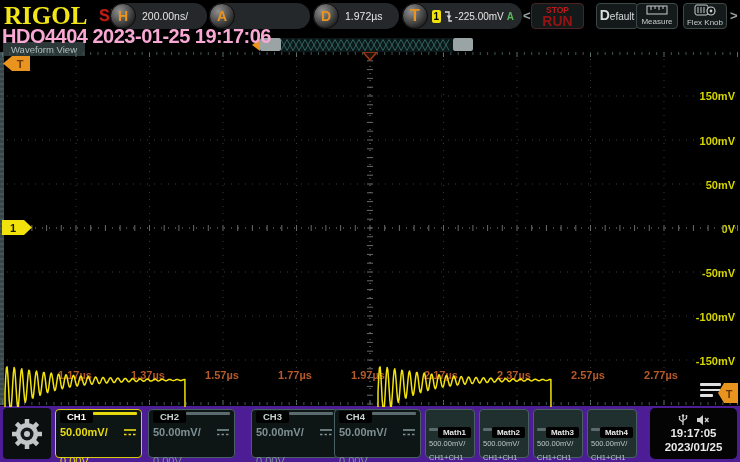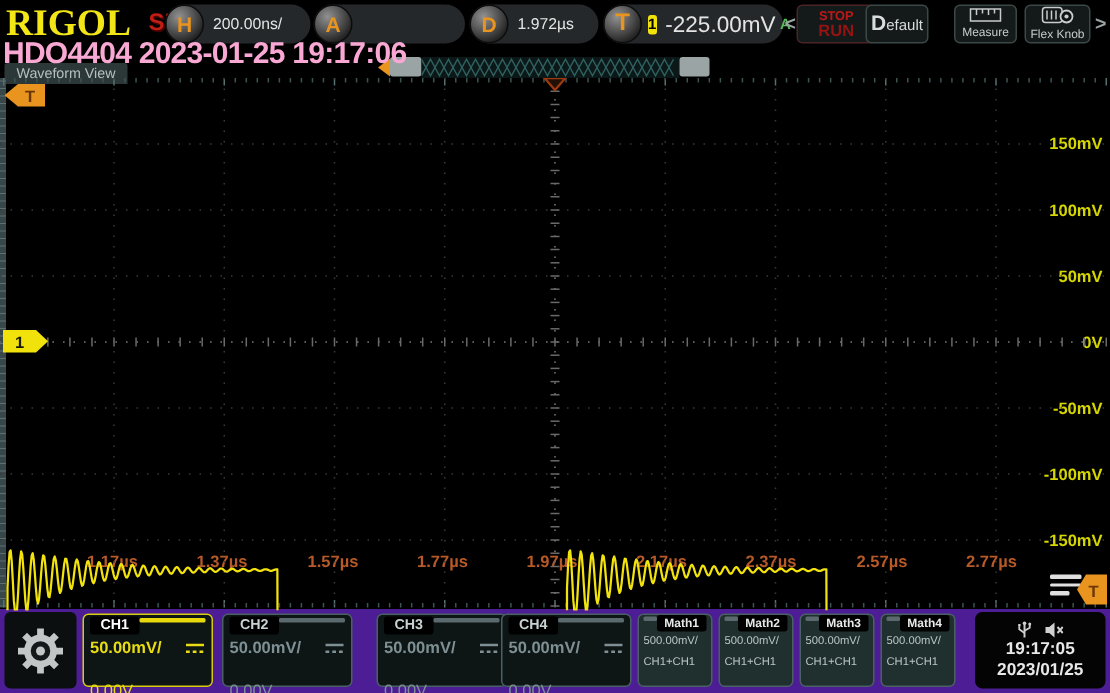--- a/index.html
+++ b/index.html
@@ -25,30 +25,30 @@
   .arow{display:flex;align-items:center;gap:6px;white-space:nowrap;}
   .a-rate{font-size:9px;color:#e4e4e4;}
   .a-depth{font-size:9px;color:#e4e4e4;}
   .a-mode{font-size:8.5px;color:#d0d0d0;}
   .a-res{font-size:8px;color:#7f8a8a;}
   #pill-d{left:313px;width:86px;}
   #pill-t{left:402px;width:120px;}
   #pill-t .knob{font-size:16px;}
   .src-badge{background:#f0e20a;color:#000;font-size:10px;font-weight:bold;border-radius:2px;
         width:13px;height:13px;display:flex;align-items:center;justify-content:center;margin-left:4px;}
-  .t-level{font-size:15px;color:#e4e4e4;margin-left:3px;white-space:nowrap;}
+  .t-level{font-size:10px;color:#e4e4e4;margin-left:3px;white-space:nowrap;}
   .t-stat{font-size:10px;color:#58b958;font-weight:bold;margin-left:3px;}
   .chev{position:absolute;top:8px;font-size:13px;color:#9aa4a4;font-weight:bold;}
   .tbtn{position:absolute;top:3px;height:26px;background:#141a1a;border:1px solid #3c4848;border-radius:4px;
         box-sizing:border-box;display:flex;flex-direction:column;align-items:center;justify-content:center;
         line-height:11px;color:#d8dcdc;}
   #btn-stoprun{left:531px;width:53px;border-color:#4a2424;}
   #btn-stoprun .l1{font-size:8.5px;font-weight:bold;color:#c01818;}
-  #btn-stoprun .l2{font-size:11px;font-weight:bold;color:#951313;}
-  #btn-default{left:577px;width:42px;font-size:10px;}
+  #btn-stoprun .l2{font-size:14px;font-weight:bold;color:#951313;}
+  #btn-default{left:596px;width:42px;font-size:10px;}
   #btn-default .bigD{font-size:14px;font-weight:bold;}
   #btn-measure{left:636px;width:42px;}
   #btn-flex{left:683px;width:44px;}
   .btn-label{font-size:8px;color:#c4cccc;margin-top:1px;}
 
   
   #tab-waveform{position:absolute;left:3px;top:42px;height:14px;background:#2c3838;color:#b4c0c0;
         font-size:9.5px;display:flex;align-items:center;padding:0 8px;border-radius:2px 2px 0 0;}
   #overlay-title{position:absolute;left:2px;top:25px;font-size:20px;font-weight:bold;color:#f9a8d4;
         letter-spacing:-0.5px;z-index:10;white-space:nowrap;}
@@ -79,21 +79,21 @@
   .chpanel.active{border-color:#d8cc10;color:#e8dc12;}
   .tabrow{display:flex;align-items:flex-start;height:12px;}
   .chtag{background:#000;border-radius:2px;padding:0 7px;font-size:9.5px;font-weight:bold;color:#c8d2d2;
         height:12px;line-height:12px;}
   .chpanel.active .chtag{color:#fff;}
   .tabline{flex:1;height:3px;background:#5a6a6e;margin-top:1px;border-radius:1px;}
   .chpanel.active .tabline{background:#e8d90c;}
   .chscale{font-size:11px;font-weight:bold;margin-top:3px;display:flex;align-items:center;justify-content:space-between;}
   .choffset{font-size:11px;margin-top:17px;}
   .mathpanel{position:absolute;top:3px;width:50px;height:49px;background:#20302f;border:1px solid #4a6064;
-        border-radius:4px;box-sizing:border-box;padding:0 3px;color:#b9c6c6;}
+        border-radius:4px;box-sizing:border-box;padding:17px 3px;color:#b9c6c6;}
   .mtag{background:#000;border-radius:2px;padding:0 5px;font-size:8px;font-weight:bold;color:#e8e8e8;
         height:11px;line-height:11px;}
   .mscale{font-size:7.5px;margin-top:0;white-space:nowrap;}
   .msrc{font-size:7.5px;margin-top:5px;}
   #clockpanel{position:absolute;left:650px;top:2px;width:87px;height:51px;background:#040404;border-radius:5px;
         display:flex;flex-direction:column;align-items:center;justify-content:center;gap:1px;}
   #clock-time,#clock-date{font-size:11.5px;font-weight:bold;color:#e8e8e8;line-height:13px;}
 </style>
 </head>
 <body>

